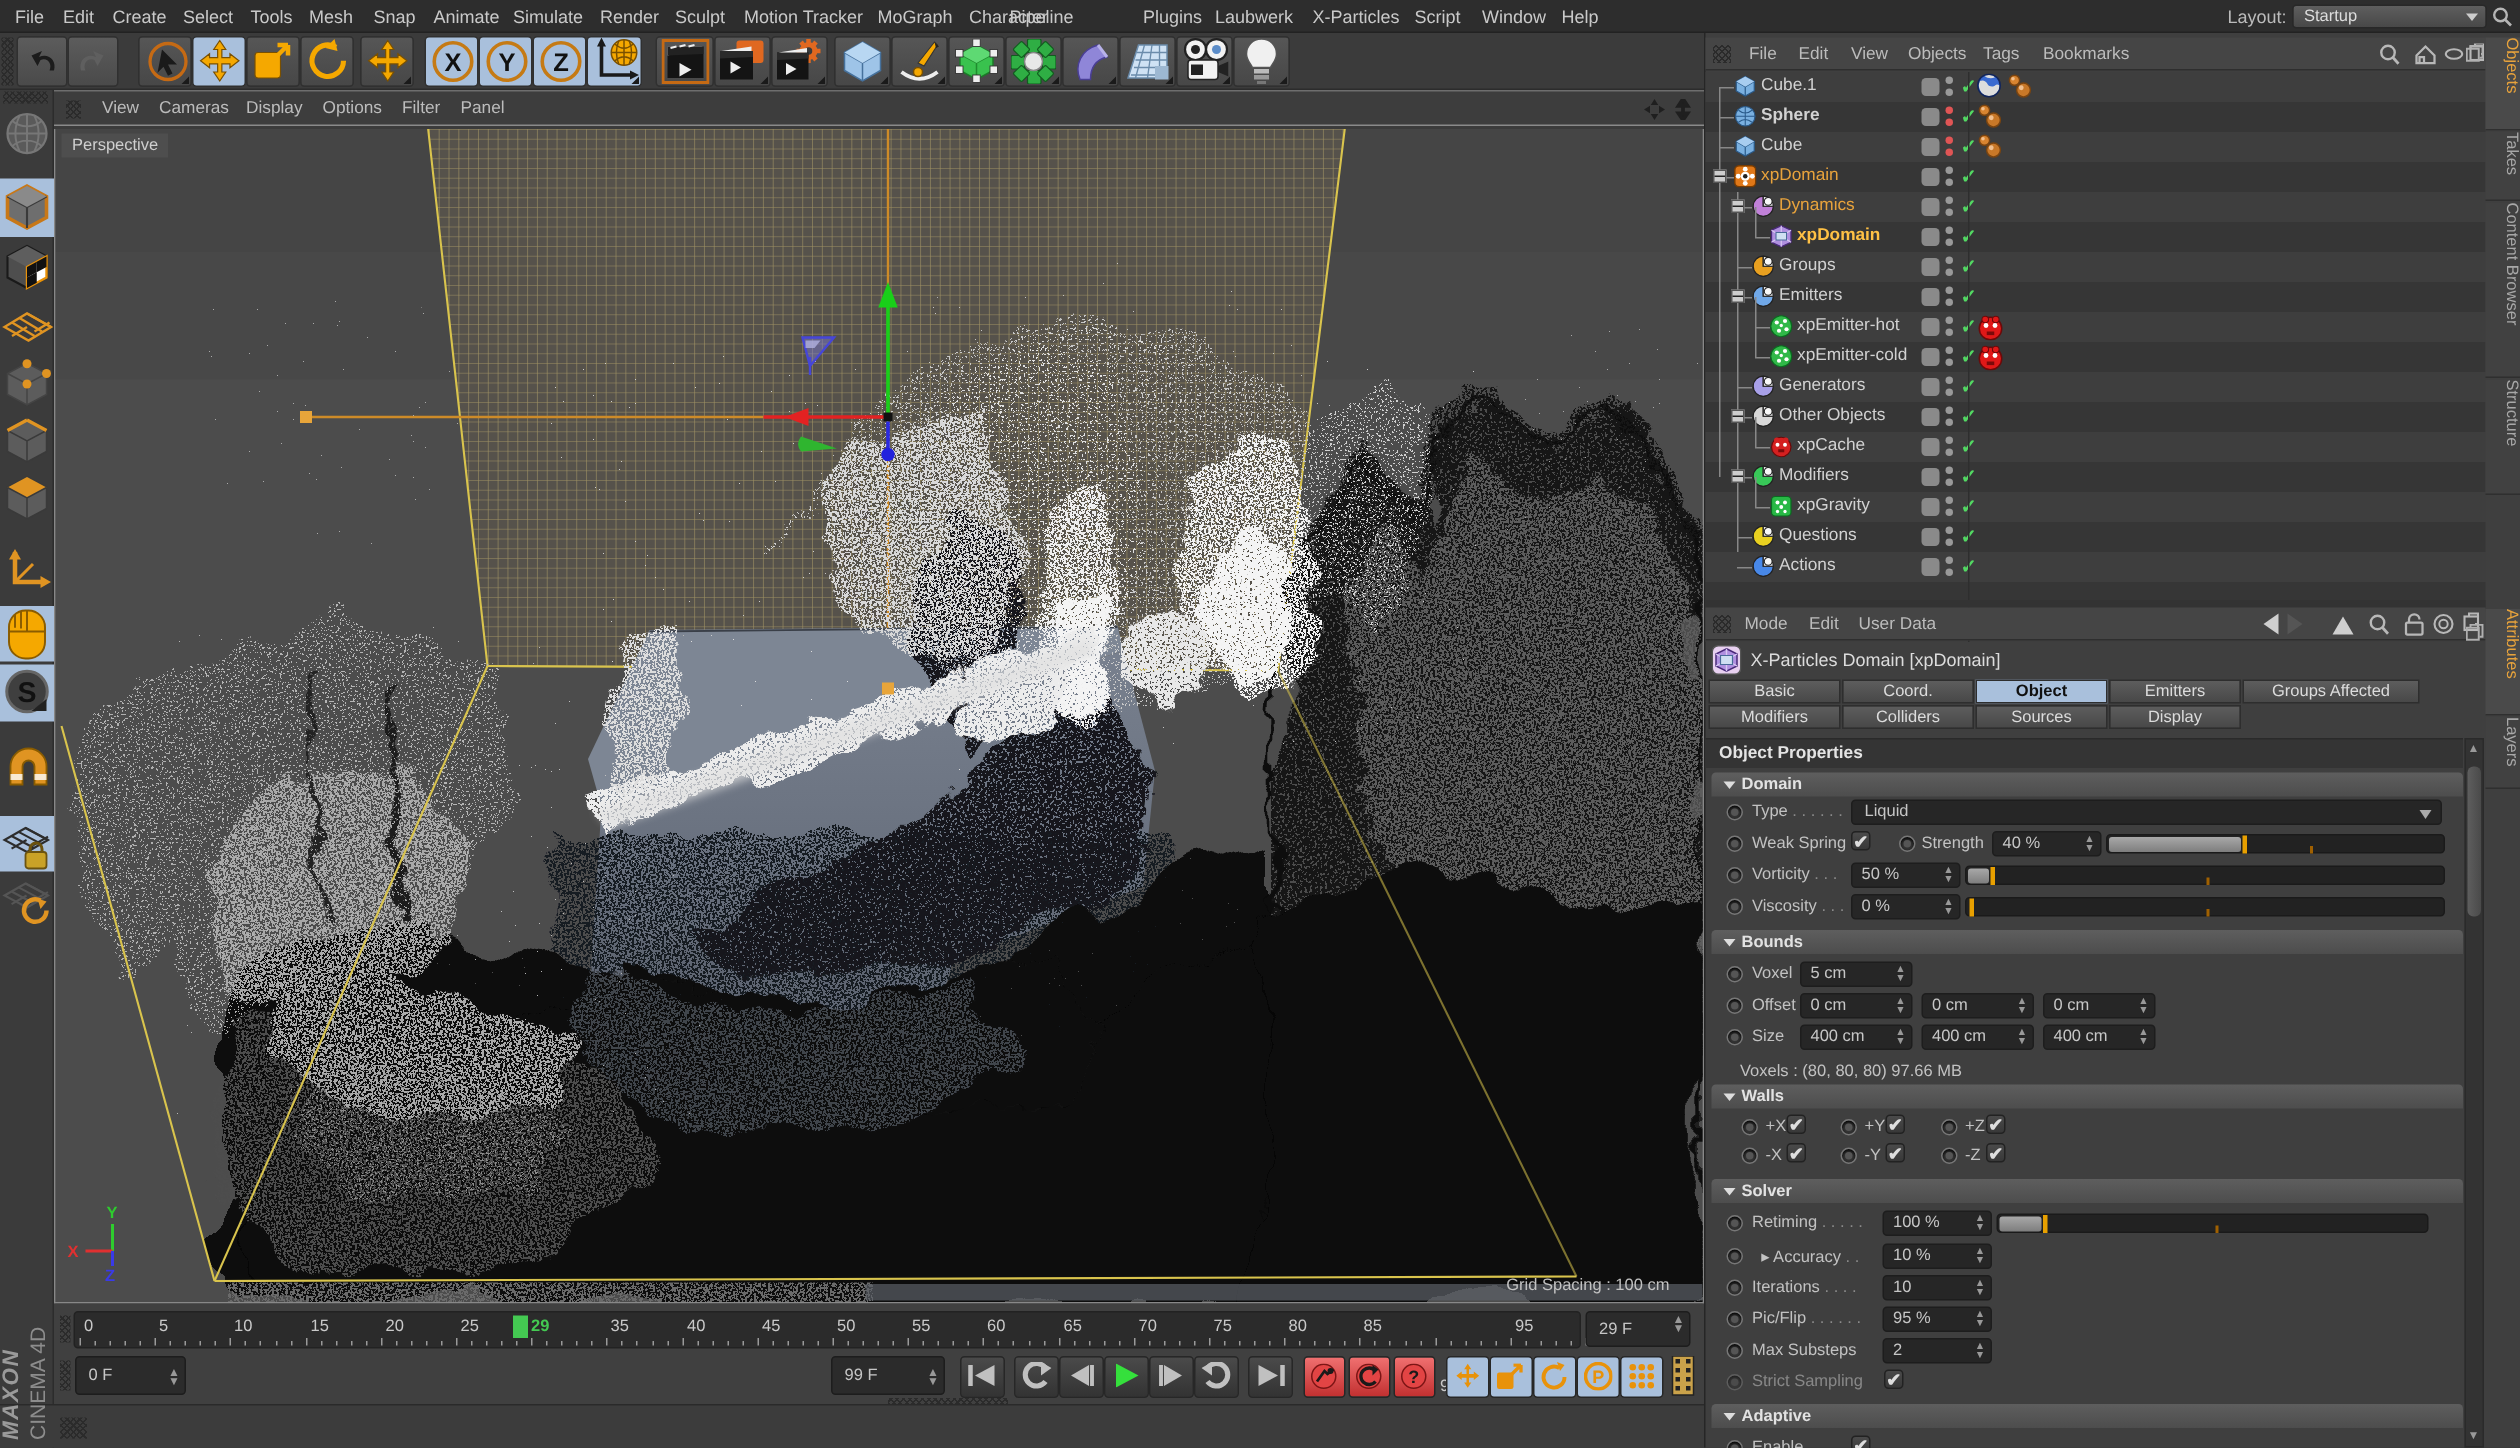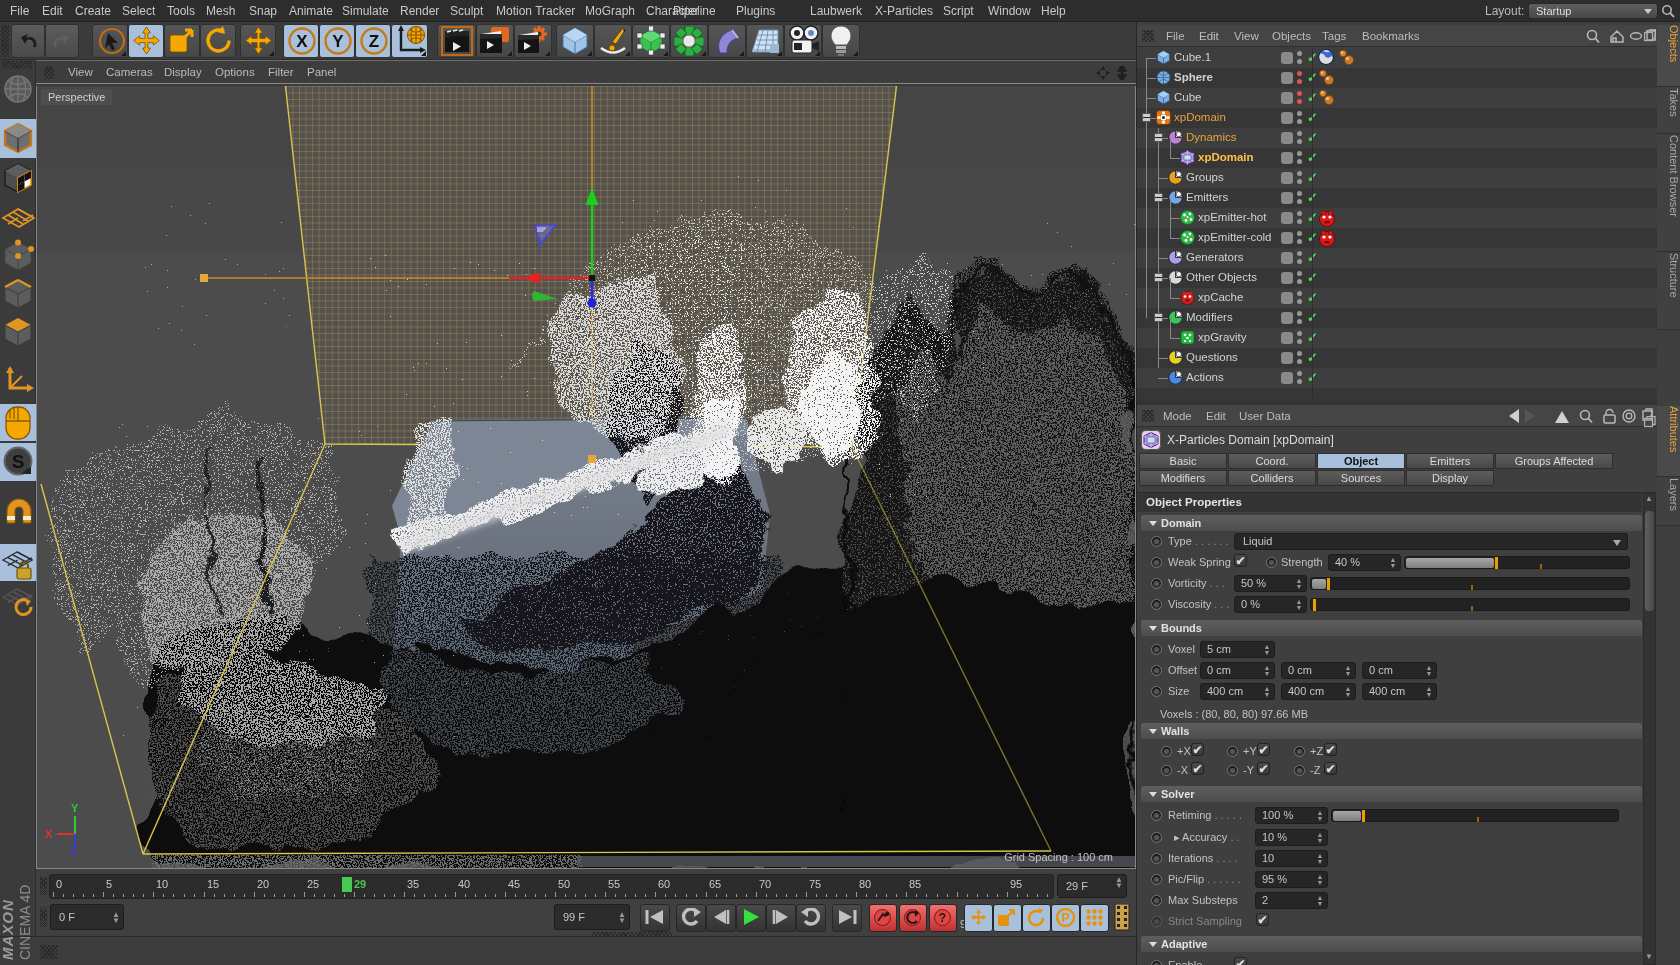--- a/index.html
+++ b/index.html
@@ -45,21 +45,21 @@
     <span class="mi" style="left:206px">Mesh</span>
 <span class="mi" style="left:249px">Snap</span>
     <span class="mi" style="left:289px">Animate</span>
 <span class="mi" style="left:342px">Simulate</span>
     <span class="mi" style="left:400px">Render</span>
 <span class="mi" style="left:450px">Sculpt</span>
     <span class="mi" style="left:496px">Motion Tracker</span>
 <span class="mi" style="left:585px">MoGraph</span>
     <span class="mi" style="left:646px">Character</span>
 <span class="mi" style="left:673px">Pipeline</span>
-    <span class="mi" style="left:736px">Plugins</span>
+    <span class="mi" style="left:762px">Plugins</span>
 <span class="mi" style="left:810px">Laubwerk</span>
     <span class="mi" style="left:875px">X-Particles</span>
 <span class="mi" style="left:943px">Script</span>
     <span class="mi" style="left:988px">Window</span>
 <span class="mi" style="left:1041px">Help</span>
 <span class="mi" style="left:1485px;color:#bbb">Layout:</span>
 <div class="abs" style="left:1528px;top:3px;width:130px;height:16px;background:linear-gradient(#5e5e5e,#484848);border:1px solid #282828;border-radius:3px;line-height:14px;padding-left:7px;color:#ddd;">Startup
 <span style="position:absolute;right:5px;top:5px;border:4px solid transparent;border-top:5px solid #ccc;"></span></div>
 <svg class="abs" style="left:1661px;top:4px" width="15" height="15">
       <circle cx="6" cy="6" r="4.2" fill="none" stroke="#b5b5b5" stroke-width="1.6"></circle>

